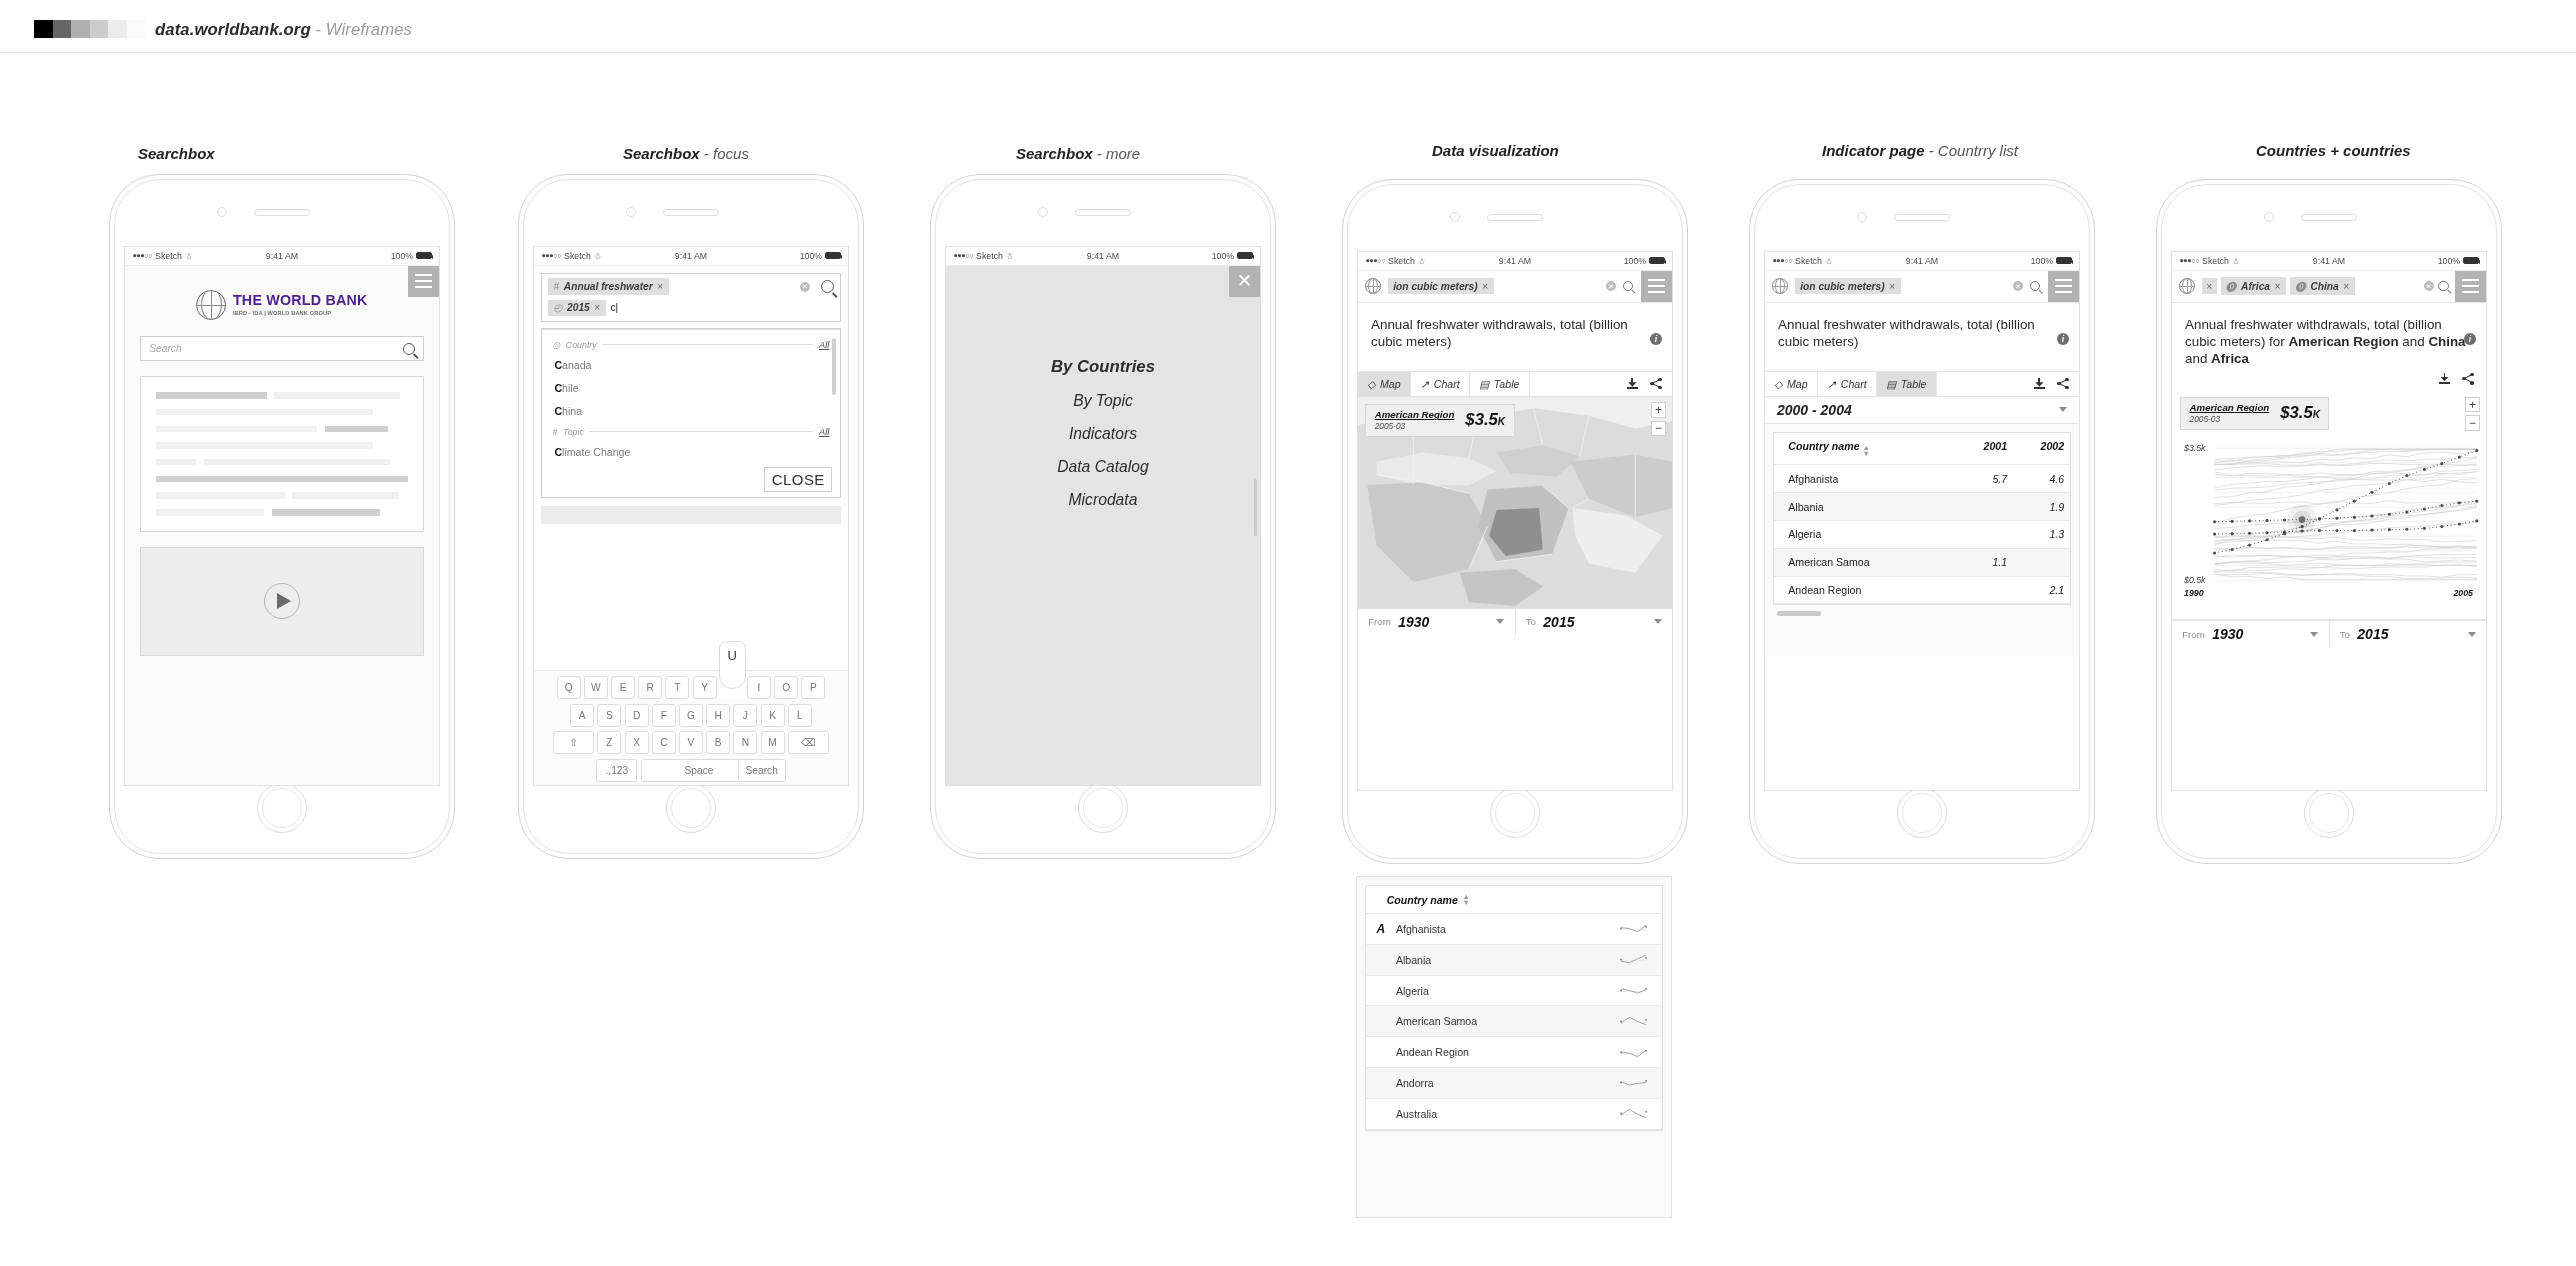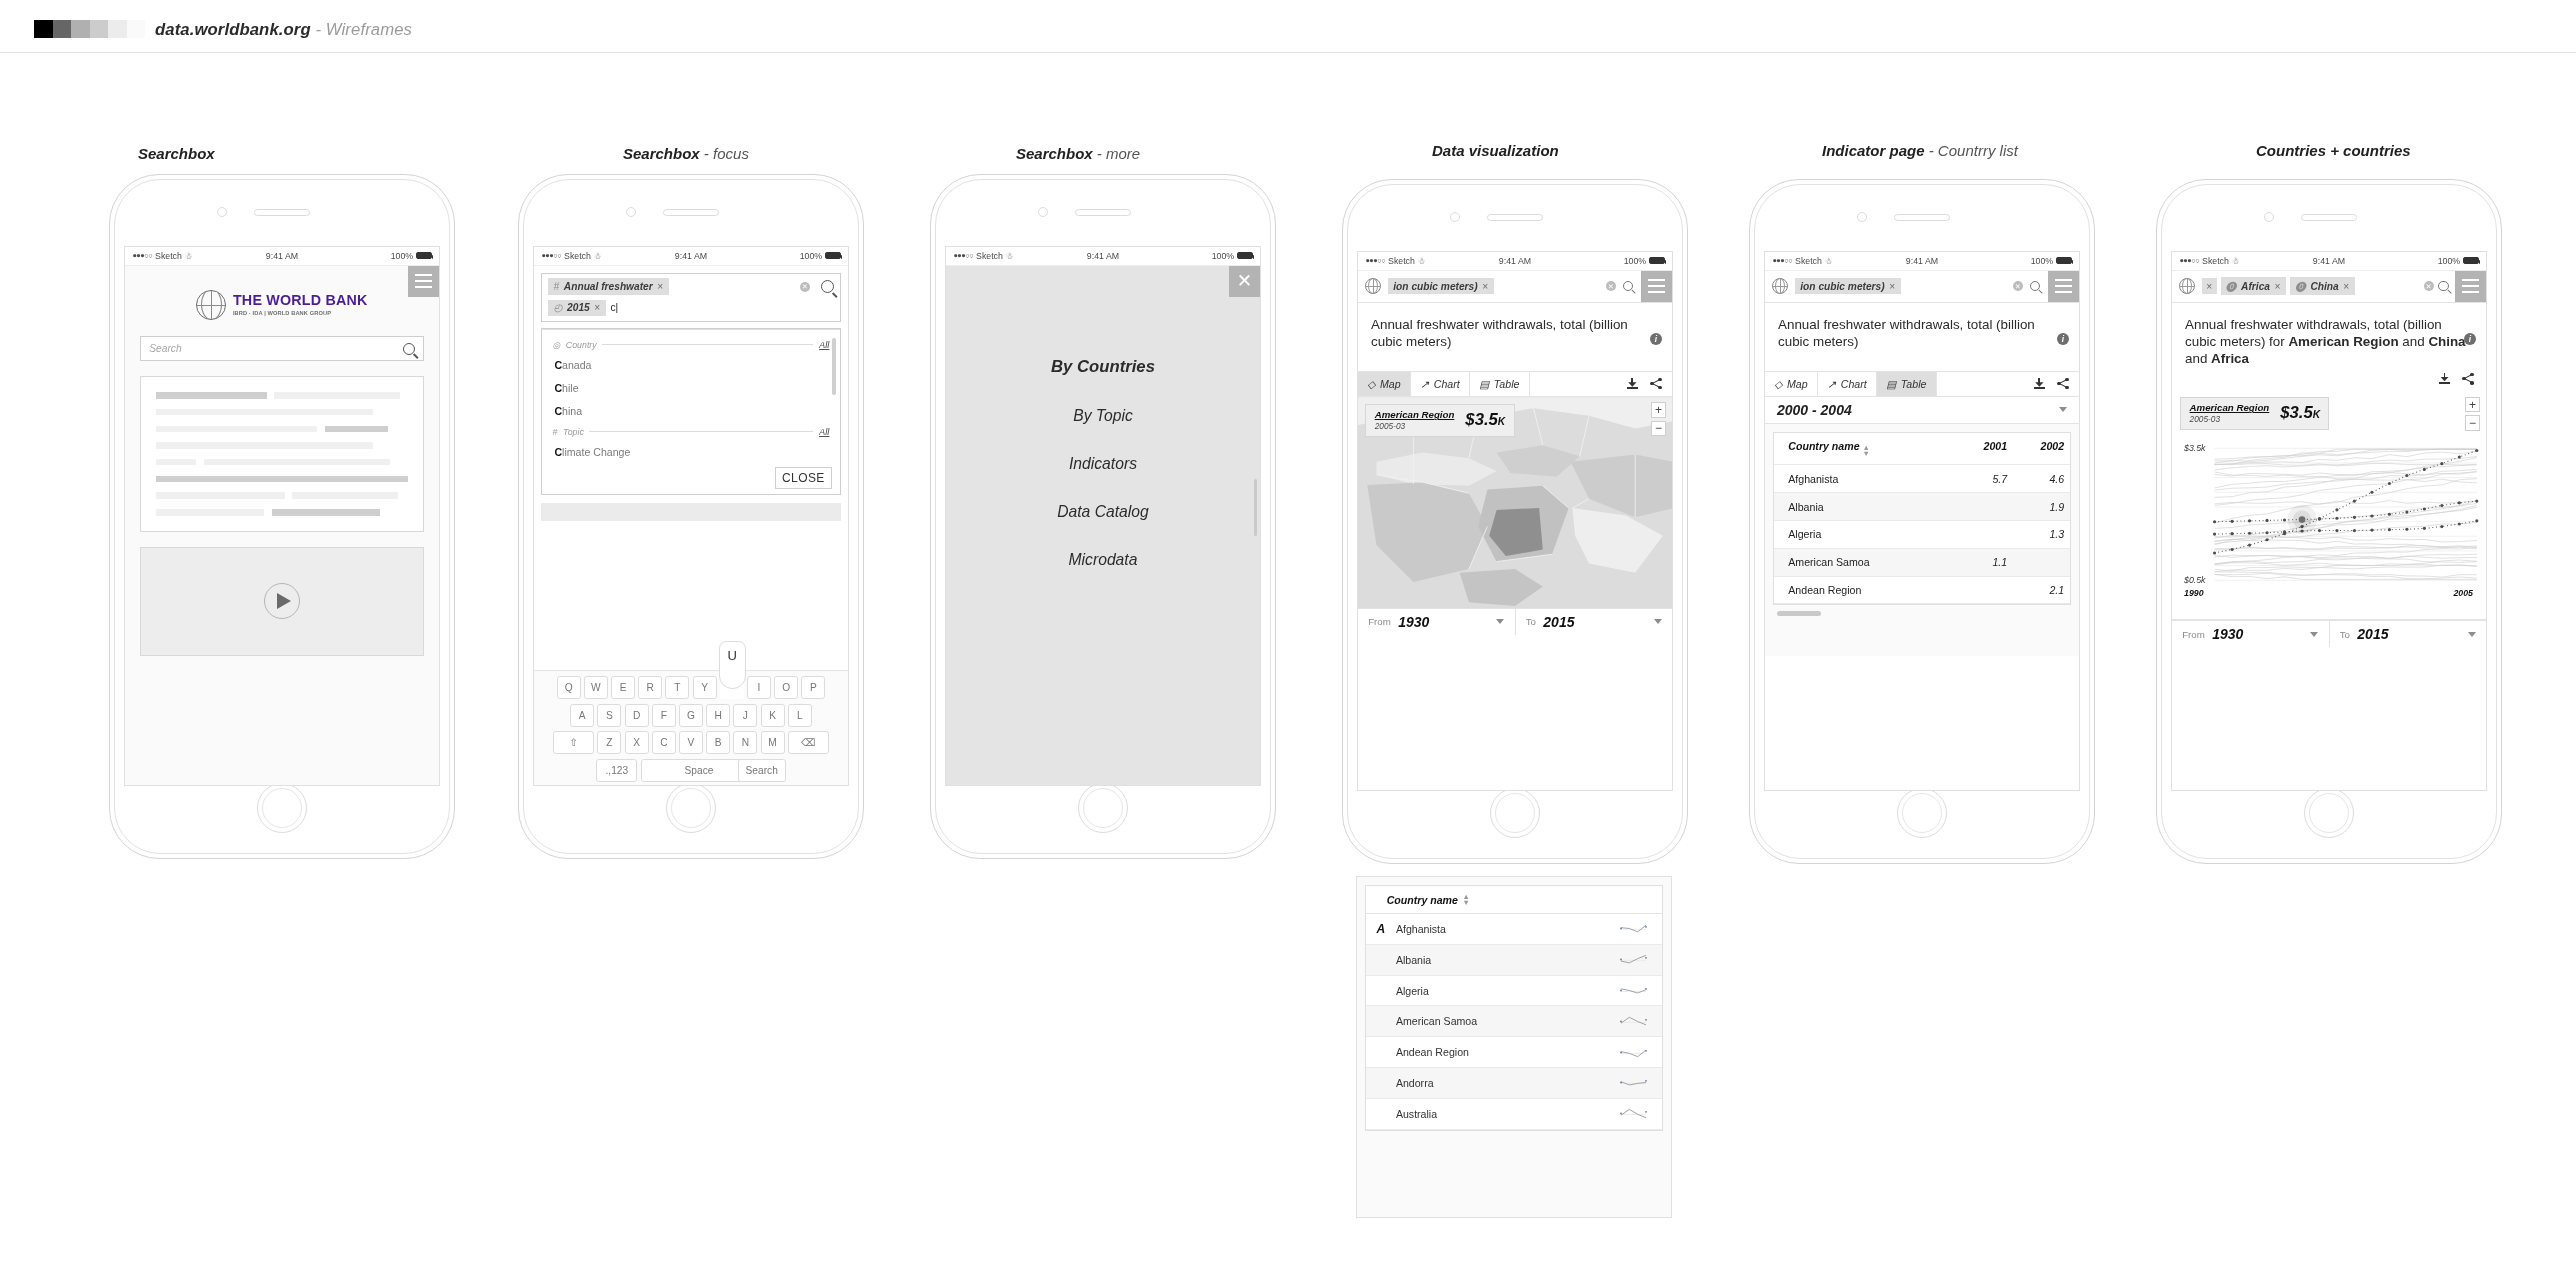--- a/index.html
+++ b/index.html
@@ -86,33 +86,33 @@
   .clearbtn { width:10.2px; height:10.2px; border-radius:50%; background:#bcbcbc; color:#fff; font-size:7.4px; display:flex; align-items:center; justify-content:center; margin-left:auto;}
   .caret { font-size:10.2px; color:#222; animation:none; }
   .p2-dropdown { border-top:0.9px solid #e0e0e0; padding:5.6px 0 0 0; position:relative; }
   .grouphead { display:flex; align-items:center; gap:5.6px; padding:3.7px 10.2px; font-size:8.8px; font-style:italic; color:#9a9a9a; }
   .grouphead .rule { flex:1; height:0.9px; background:#dcdcdc; }
   .grouphead .all { font-style:italic; color:#555; text-decoration:underline; font-size:9.3px; }
   .optitem { padding:5.6px 12px; font-size:10.6px; color:#7a7a7a; }
   .optitem b { color:#111; font-weight:600; }
   .scrollthumb { position:absolute; right:3.7px; top:7.4px; width:3.7px; height:57px; background:#d0d0d0; border-radius:1.9px; }
   .closerow { display:flex; justify-content:flex-end; padding:3.7px 7.4px 5.6px 7.4px; }
-  .closetext { border:0.9px solid #d0d0d0; font-size:12px; padding:2.8px 6.5px; color:#333; background:#fff; letter-spacing:0.4px; }
+  .closetext { border:0.9px solid #d0d0d0; font-size:15px; padding:2.8px 6.5px; color:#333; background:#fff; letter-spacing:0.4px; }
   .greybar { margin:0 7.4px; height:18.5px; background:#ebebeb; }
   .keyboard { position:absolute; left:0; right:0; bottom:0; background:#fbfbfb; border-top:0.9px solid #e6e6e6; padding:5.6px 3.7px 7.4px 3.7px; }
   .krow { display:flex; justify-content:center; gap:3.2px; margin-bottom:4.6px; }
   .key { width:24px; height:23px; border:0.9px solid #dcdcdc; border-radius:2.8px; background:#fff; display:flex; align-items:center; justify-content:center; font-size:10.2px; color:#777; }
   .key.wide { width:41px; } .key.space { width:117px; } .key.search { width:48px; }
   .keypop { position:absolute; left:50%; margin-left:-13px; top:-35px; width:27px; height:48px; background:#fff; border:0.9px solid #dcdcdc; border-radius:7.4px 7.4px 13px 13px; display:flex; align-items:flex-start; justify-content:center; padding-top:5.6px; font-size:13px; color:#333; z-index:5;}
   .keyslot { width:24px; position:relative; }
 
   
   .p3-body { background:#e4e4e4; height:521px; position:relative; display:flex; flex-direction:column; align-items:center; }
   .p3-close { position:absolute; right:0; top:0; }
-  .p3-menu { margin-top:91px; display:flex; flex-direction:column; align-items:center; gap:30px; }
+  .p3-menu { margin-top:91px; display:flex; flex-direction:column; align-items:center; gap:15px; }
   .p3-menu div { font-size:15.7px; font-style:italic; color:#2c2c2c; }
   .p3-menu div.first { font-weight:700; font-size:16.7px; }
   .p3-scroll { position:absolute; right:2.8px; top:213px; width:3.7px; height:57px; background:#cacaca; border-radius:1.9px; }
 
   
   .topsearch { display:flex; align-items:center; border-bottom:0.9px solid #e4e4e4; background:#fff; }
   .globe-sm { width:16.7px; height:16.7px; border:1.1px solid #888; border-radius:50%; position:relative; margin:4.6px 6.5px; flex:none;}
   .globe-sm:before { content:""; position:absolute; left:50%; top:-0.9px; bottom:-0.9px; border-left:0.9px solid #9a9a9a; }
   .globe-sm:after { content:""; position:absolute; left:-0.9px; right:-0.9px; top:50%; border-top:0.9px solid #9a9a9a; }
   .globe-sm em { position:absolute; left:2.3px; top:-0.9px; right:2.3px; bottom:-0.9px; border:0.9px solid #9a9a9a; border-radius:50%; }

